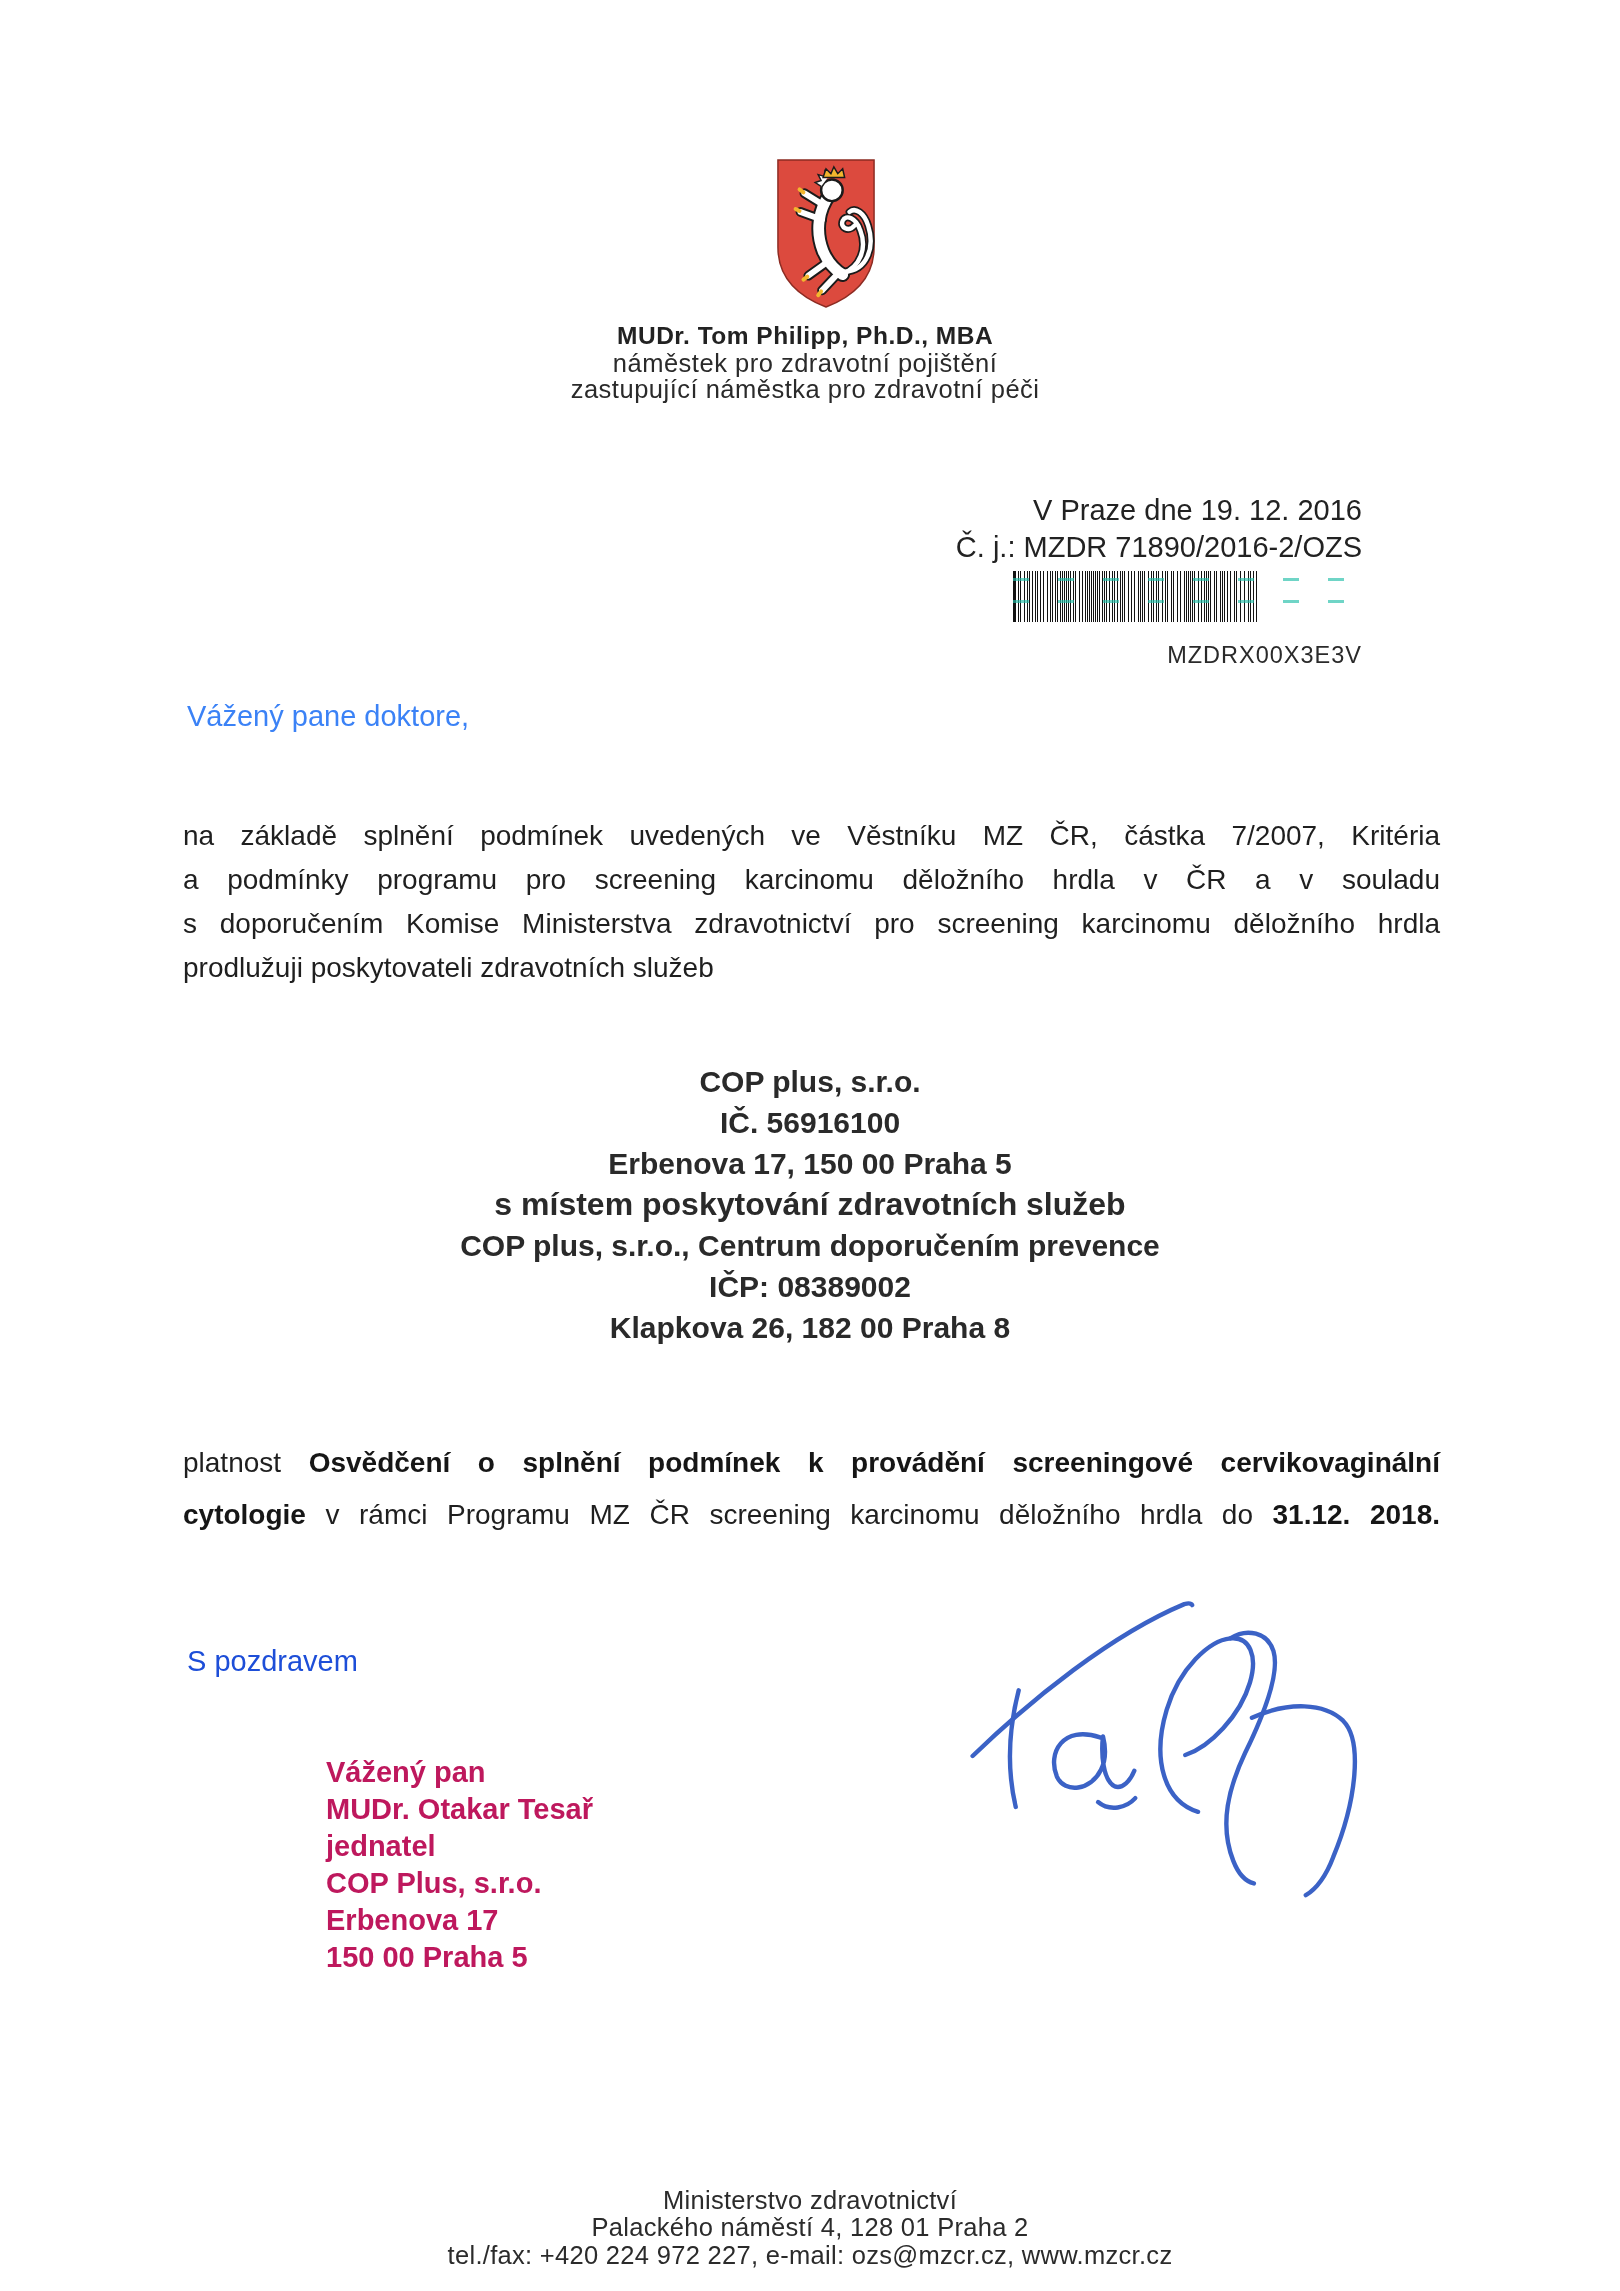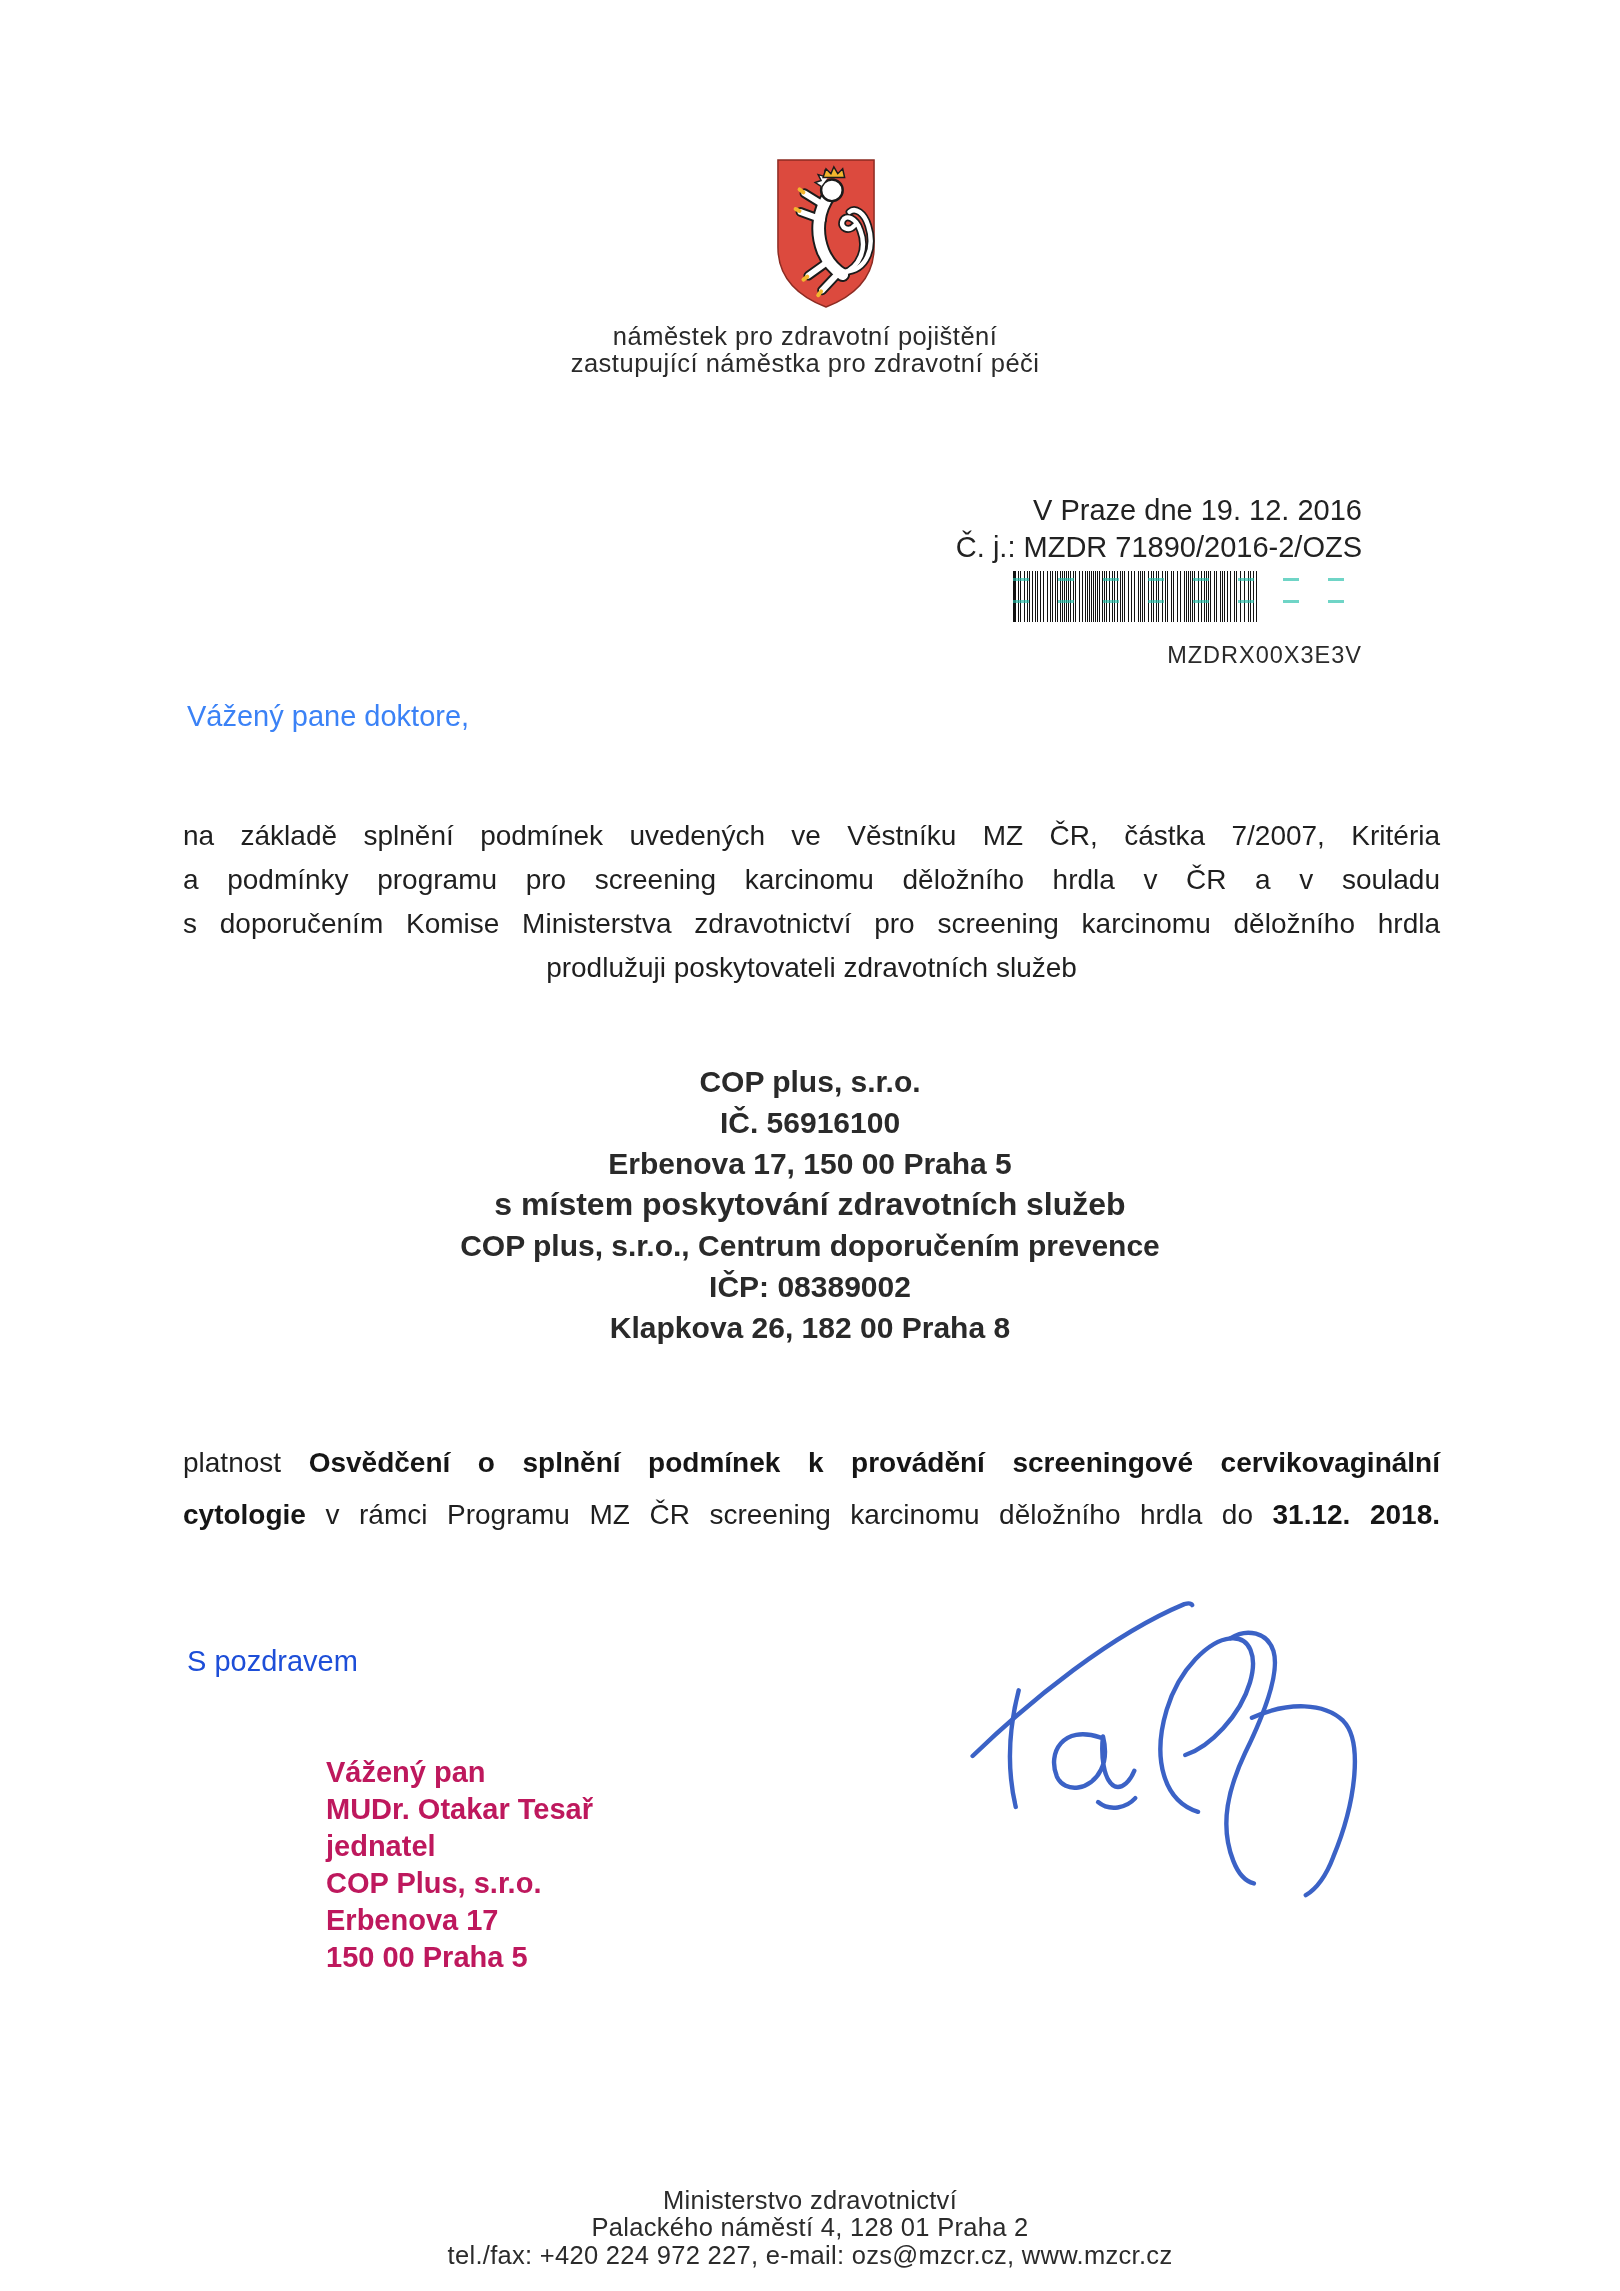--- a/index.html
+++ b/index.html
@@ -34,21 +34,21 @@
   .scanline { position: absolute; left: 0; right: 0; height: 2.9px;
     background: repeating-linear-gradient(90deg, rgba(34,190,168,.65) 0 15.7px, transparent 15.7px 45px); }
   .scanline.s1 { top: 6.9px; } .scanline.s2 { top: 29px; }
   .barcode-caption { font-size: 23.5px; letter-spacing: 1px; color: #2a2a2a; margin-top: 20.6px; }
 
   
   .salutation { position: absolute; left: 187px; top: 700px; font-size: 29px; color: #3b82f6; }
   .para { position: absolute; left: 183px; width: 1257px; font-size: 28px; color: #1f1f1f; }
   .para-1 { top: 814px; line-height: 44px; }
   .jline { text-align: justify; text-align-last: justify; }
-  .lline { text-align: center; }
+  .lline { text-align: left; }
 
   .provider { position: absolute; left: 0; right: 0; top: 1061px; text-align: center; color: #2a2a2a; }
   .provider div { font-weight: bold; font-size: 30px; line-height: 41px; }
   .provider .smaller { font-size: 32px; }
 
   .para-validity { top: 1437px; line-height: 52px; }
   .para-validity b { color: #161616; }
 
   .closing { position: absolute; left: 187px; top: 1645px; font-size: 29px; color: #1d4ed8; }
 
@@ -92,20 +92,21 @@
             <path d="M48 137 l-3 4"></path>
         </g>
       </g>
       <circle cx="59" cy="34" r="11" fill="#ffffff" stroke="#1b1b1b" stroke-width="2.5"></circle>
       <path d="M48 30 l-6 -4 6 -2 -3 -6 7 2 0 -6 5 4" fill="#ffffff" stroke="#1b1b1b" stroke-width="1.5"></path>
       <path d="M50 21 l3 -9 5 5 3 -7 4 7 5 -5 2 9 z" fill="#f2b62e" stroke="#1b1b1b" stroke-width="1.5"></path>
     </svg>
   </div>
 
   <div class="letterhead-text">
+    <div class="letterhead-name">MUDr. Tom Philipp, Ph.D., MBA</div>
     <div class="letterhead-role">náměstek pro zdravotní pojištění</div>
     <div class="letterhead-role">zastupující náměstka pro zdravotní péči</div>
   </div>
 
   <div class="ref-block">
     <div class="ref-line">V Praze dne 19. 12. 2016</div>
     <div class="ref-line">Č. j.: MZDR 71890/2016-2/OZS</div>
     <div class="barcode-wrap">
       <div class="barcode-bars" id="barcode-bars">
           <i style="width: 2.9px; margin-right: 2px;"></i>

